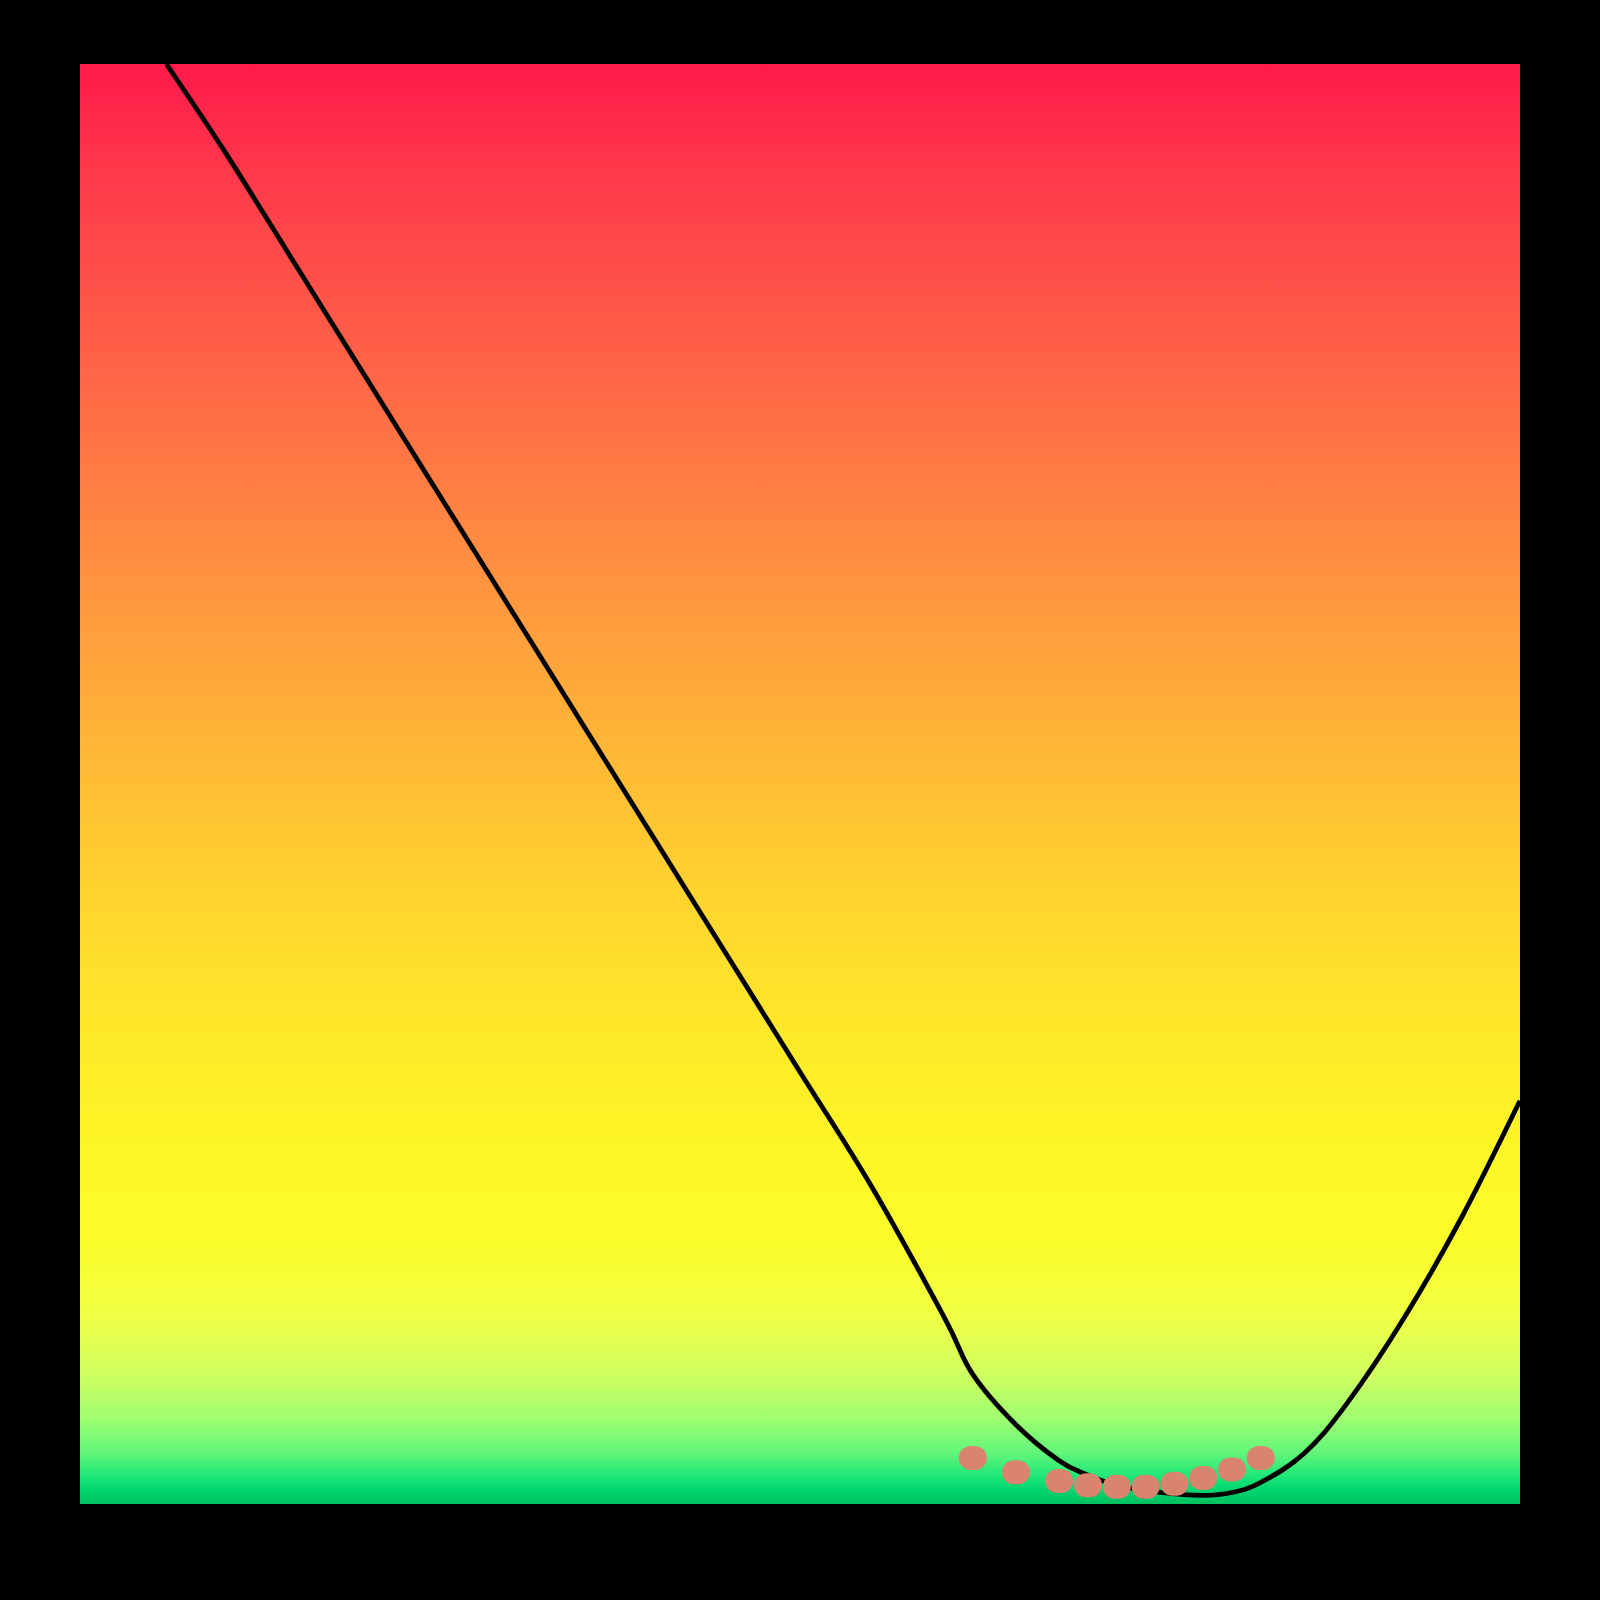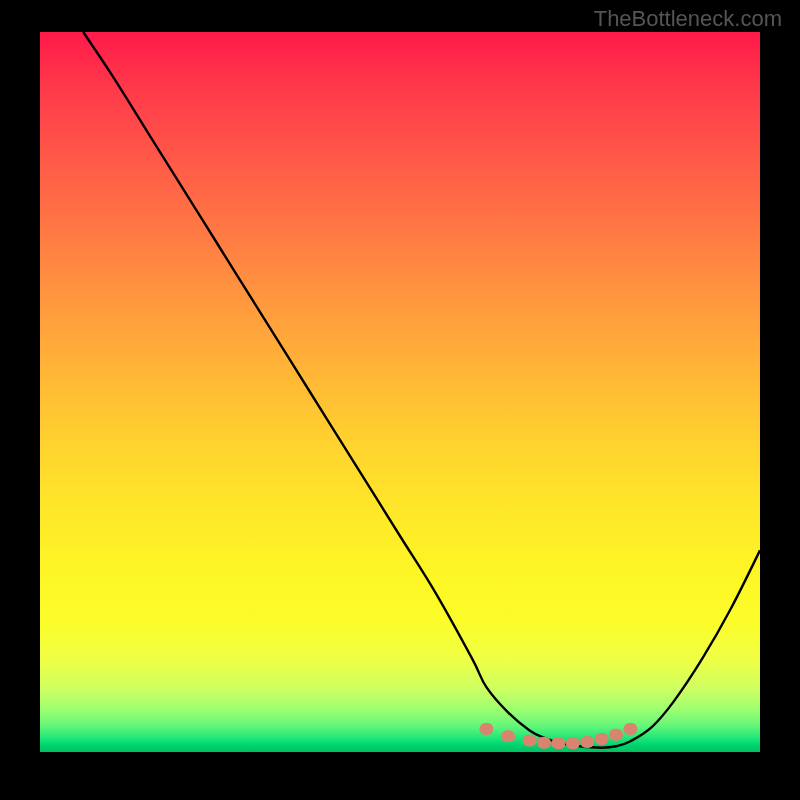--- a/index.html
+++ b/index.html
@@ -58,21 +58,20 @@
     top: 0;
     width: 720px;
     height: 720px;
     overflow: visible;
   }
 </style>
 </head>
 <body>
 
 <div class="container">
-  <div class="watermark">TheBottleneck.com</div>
   <div class="plot-area">
     <svg class="curve" viewBox="0 0 720 720">
       <path id="main-curve" fill="none" stroke="#000" stroke-width="2.4" d="M 43.199999999999996 0 C 48.38399999999999 7.776000000000008, 60.336 25.056000000000054, 72 43.200000000000045 C 83.664 61.34400000000004, 95.04 80.06399999999996, 108 100.79999999999995 C 120.96 121.53599999999994, 131.04 137.66399999999996, 144 158.39999999999998 C 156.96 179.136, 167.04 195.26400000000004, 180 216.00000000000006 C 192.96 236.73600000000008, 203.04000000000002 252.86400000000003, 216 273.6 C 228.95999999999998 294.336, 239.03999999999996 310.464, 251.99999999999997 331.2 C 264.96 351.936, 275.04 368.064, 288 388.8 C 300.96 409.536, 311.04 425.664, 324 446.4 C 336.96 467.13599999999997, 347.03999999999996 483.264, 360 504 C 372.96000000000004 524.736, 383.0400000000001 539.568, 396.00000000000006 561.6 C 408.96000000000004 583.6320000000001, 422.928 609.552, 432 626.4 C 441.072 643.2479999999999, 439.91999999999996 645.48, 446.4 655.2 C 452.88 664.9200000000001, 460.224 672.624, 468 680.4 C 475.776 688.1759999999999, 483.12 693.8639999999999, 489.6 698.4 C 496.08000000000004 702.936, 498.816 703.3968, 503.99999999999994 705.6 C 509.1839999999999 707.8032000000001, 511.91999999999996 709.0848, 518.4 710.64 C 524.88 712.1952, 532.224 713.3328, 540 714.24 C 547.776 715.1472, 555.12 715.68, 561.6 715.68 C 568.08 715.68, 570.816 715.4064, 576 714.24 C 581.184 713.0736, 583.92 712.6992, 590.4 709.2 C 596.88 705.7008000000001, 604.224 701.928, 612 694.8 C 619.776 687.6719999999999, 624.528 681.912, 633.6 669.6 C 642.672 657.288, 652.032 643.2479999999999, 662.4 626.4 C 672.7679999999999 609.552, 680.8319999999999 595.44, 691.1999999999999 576 C 701.568 556.56, 714.816 528.768, 720 518.4"></path>
       <g id="marker-group">
           <rect x="439.4" y="690.96" width="14" height="12" rx="6" fill="#d9846e"></rect>
           <rect x="461" y="698.16" width="14" height="12" rx="6" fill="#d9846e"></rect>
           <rect x="482.6" y="702.48" width="14" height="12" rx="6" fill="#d9846e"></rect>
           <rect x="496.99999999999994" y="704.64" width="14" height="12" rx="6" fill="#d9846e"></rect>
           <rect x="511.4" y="705.36" width="14" height="12" rx="6" fill="#d9846e"></rect>
           <rect x="525.8" y="705.36" width="14" height="12" rx="6" fill="#d9846e"></rect>

